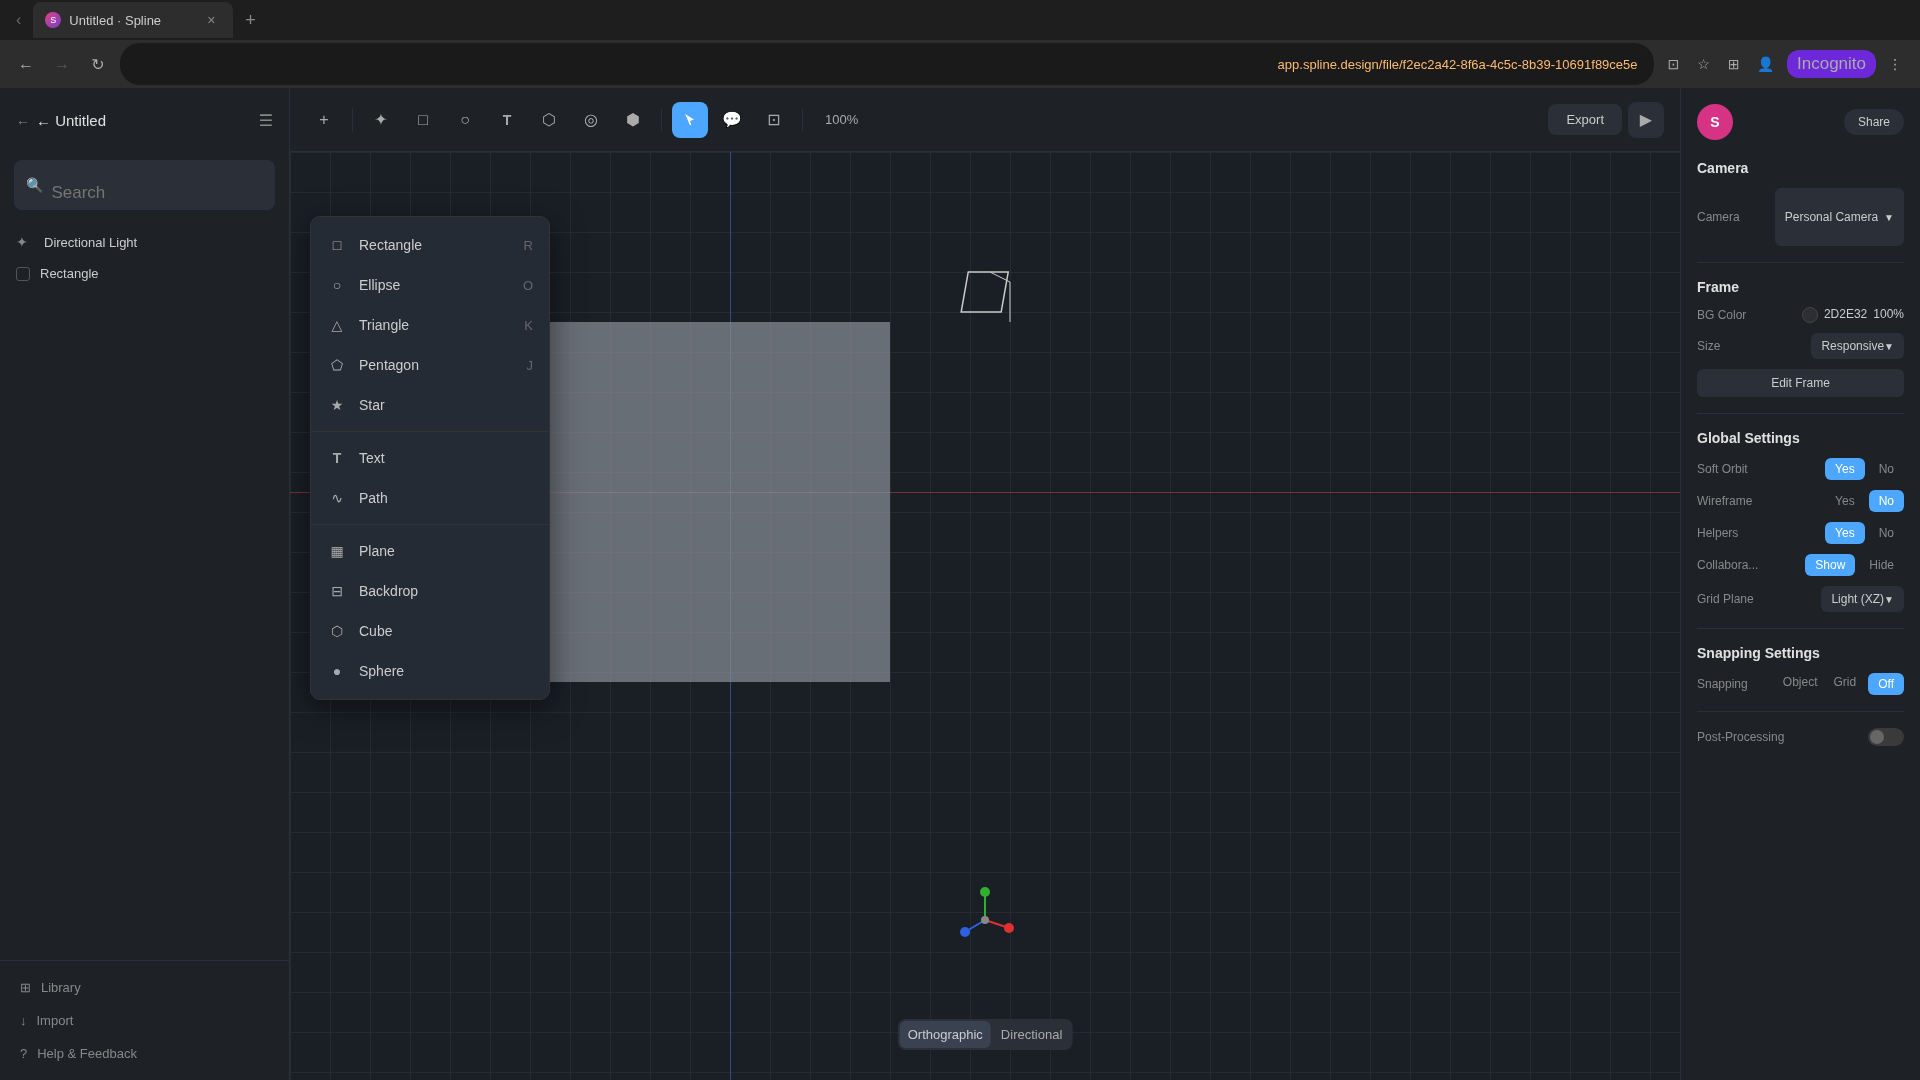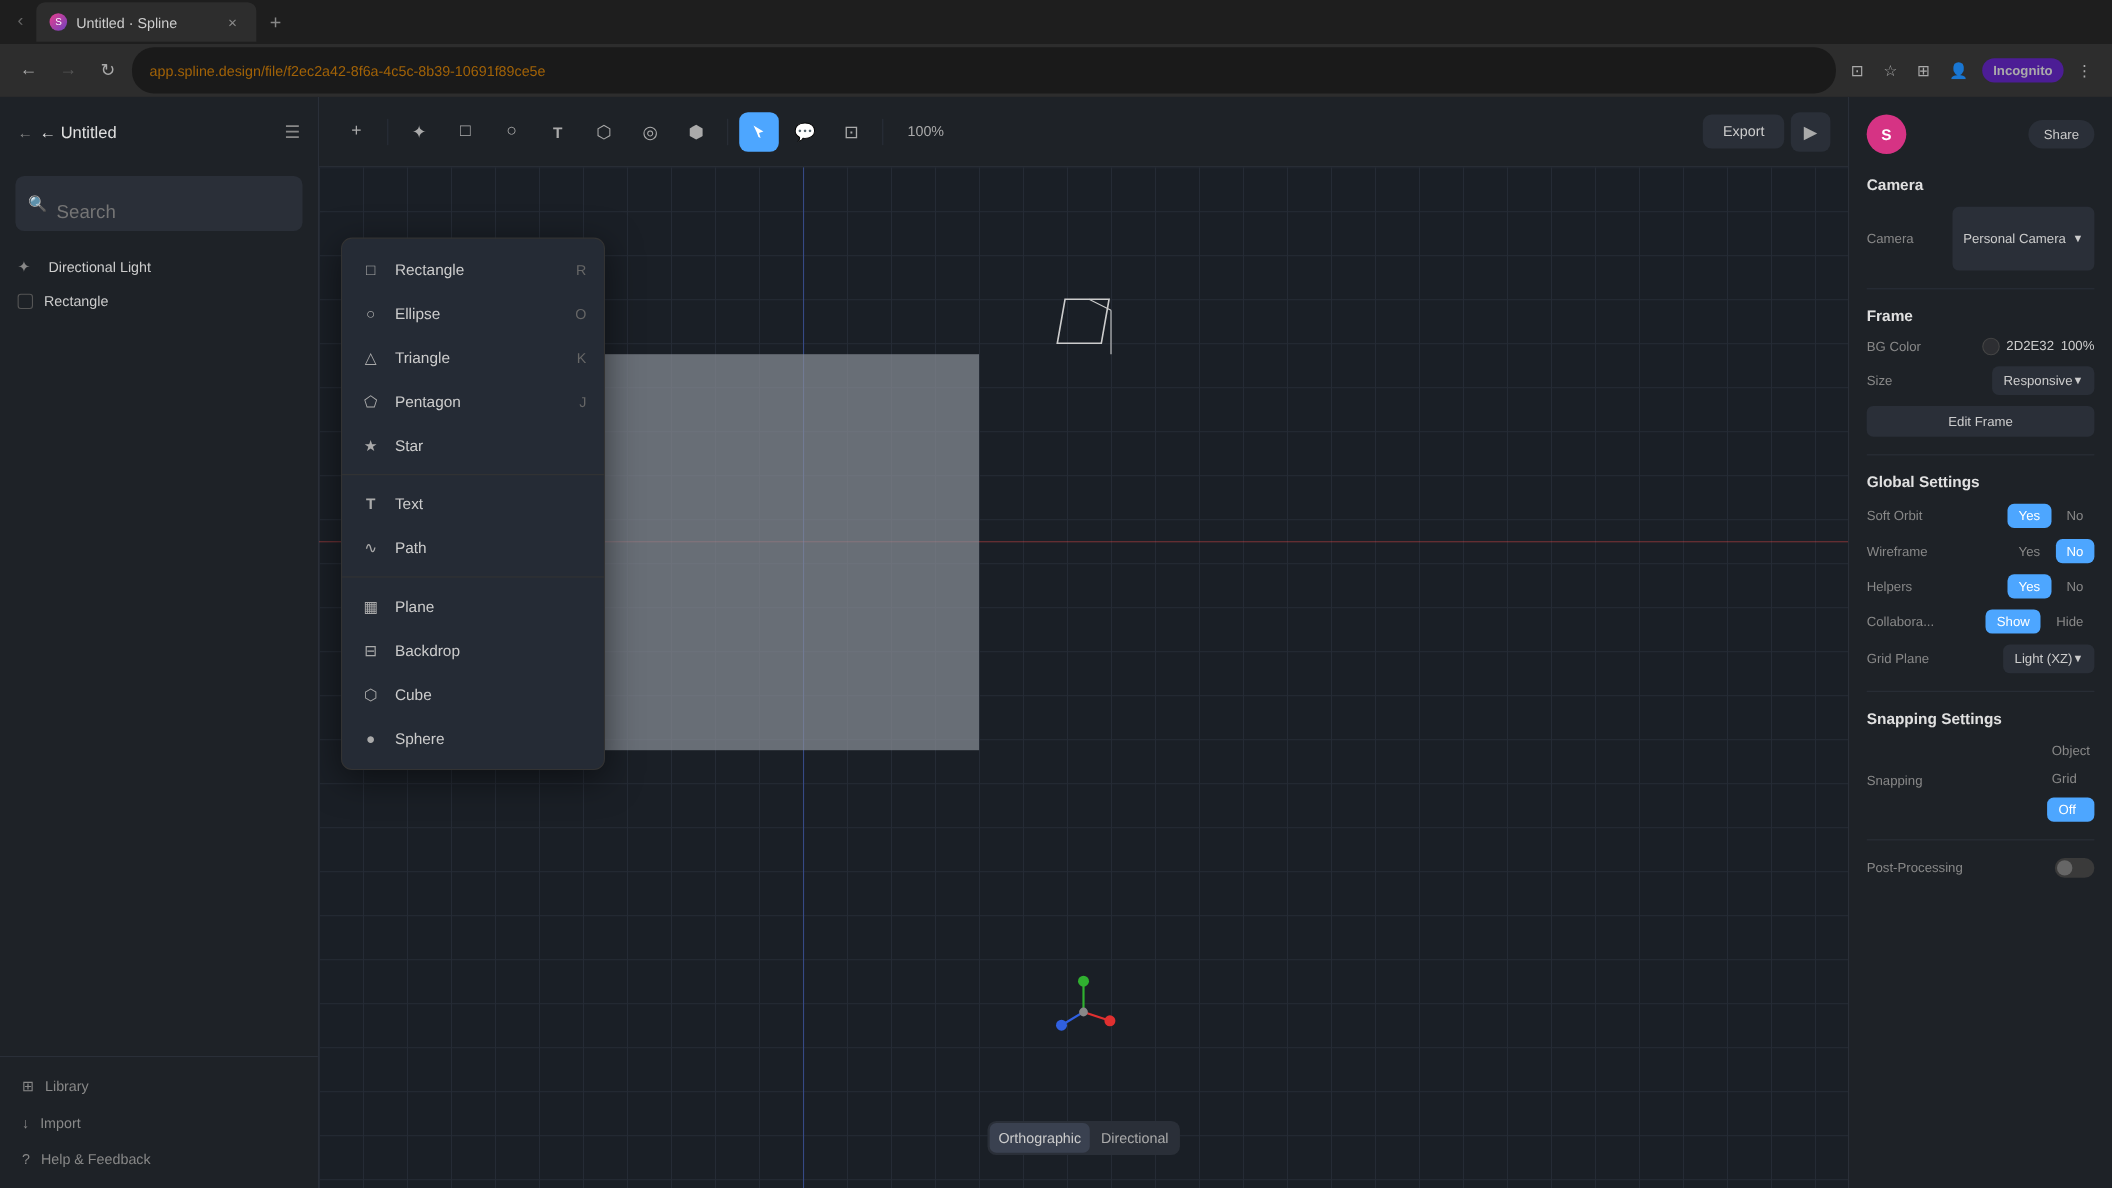--- a/index.html
+++ b/index.html
@@ -9,24 +9,24 @@
     .browser-chrome { background: #2d2d2d; display: flex; flex-direction: column; }
     .browser-tabs { background: #1e1e1e; display: flex; align-items: center; height: 40px; padding: 0 8px; gap: 4px; }
     .browser-tab { background: #2d2d2d; border-radius: 8px 8px 0 0; display: flex; align-items: center; gap: 8px; padding: 0 12px; height: 36px; min-width: 200px; }
     .tab-favicon { width: 16px; height: 16px; border-radius: 50%; background: linear-gradient(135deg, #e83e8c, #6f42c1); display: flex; align-items: center; justify-content: center; font-size: 9px; color: white; }
     .tab-title { color: #ccc; font-size: 13px; flex: 1; }
     .tab-close { color: #888; font-size: 14px; cursor: pointer; width: 20px; height: 20px; display: flex; align-items: center; justify-content: center; border-radius: 50%; }
     .tab-new { color: #888; font-size: 18px; cursor: pointer; padding: 4px 8px; }
     .nav-arrows { display: flex; gap: 4px; padding: 0 4px; color: #888; font-size: 16px; }
     .browser-nav { background: #2d2d2d; display: flex; align-items: center; height: 48px; padding: 0 12px; gap: 8px; }
     .nav-btn { color: #aaa; font-size: 16px; cursor: pointer; width: 28px; height: 28px; display: flex; align-items: center; justify-content: center; border-radius: 50%; }
-    .url-bar { flex: 1; background: #1a1a1a; border: none; border-radius: 20px; height: 42px; padding: 0 16px; color: #a16207; font-size: 13px; outline: none; }
+    .url-bar { flex: 1; background: #1a1a1a; border: none; border-radius: 20px; height: 42px; padding: 0 16px; color: #fdba74; font-size: 13px; outline: none; text-align: right; }
     .nav-actions { display: flex; gap: 6px; align-items: center; color: #aaa; font-size: 14px; }
     .nav-icon-btn { cursor: pointer; padding: 4px 6px; border-radius: 4px; }
-    .incognito-badge { background: #4c1d95; color: #aaa; font-size: 12px; padding: 4px 10px; border-radius: 12px; cursor: pointer; font-weight: bold; }
+    .incognito-badge { background: #6d28d9; color: #aaa; font-size: 17px; padding: 4px 10px; border-radius: 12px; cursor: pointer; }
 
     
     .app-container { display: flex; flex: 1; overflow: hidden; }
 
     
     .sidebar { width: 290px; background: #1e2227; display: flex; flex-direction: column; border-right: 1px solid #2a2f38; }
     .sidebar-header { display: flex; align-items: center; justify-content: space-between; padding: 14px 16px; height: 64px; }
     .sidebar-back { color: #888; font-size: 14px; cursor: pointer; display: flex; align-items: center; gap: 6px; }
     .sidebar-menu-btn { color: #888; font-size: 16px; cursor: pointer; }
     .search-bar { margin: 8px 14px; background: #2a2f38; border-radius: 8px; display: flex; align-items: center; gap: 8px; padding: 7px 12px; }
@@ -83,21 +83,21 @@
     .panel-value { color: #ccc; font-size: 12px; }
     .panel-select { background: #2a2f38; color: #ccc; font-size: 12px; padding: 22px 10px; border-radius: 6px; border: none; outline: none; cursor: pointer; display: flex; align-items: center; gap: 6px; }
     .color-swatch { width: 16px; height: 16px; border-radius: 50%; background: #2D2E32; border: 1px solid #444; }
     .panel-edit-btn { background: #2a2f38; color: #ccc; font-size: 12px; padding: 7px; border-radius: 6px; cursor: pointer; text-align: center; width: 100%; }
     .toggle-group { display: flex; gap: 4px; }
     .toggle-btn { padding: 4px 10px; border-radius: 6px; font-size: 12px; cursor: pointer; color: #888; background: transparent; }
     .toggle-btn.active-blue { background: #4da6ff; color: white; }
     .panel-dropdown { background: #2a2f38; color: #ccc; font-size: 12px; padding: 6px 10px; border-radius: 6px; display: flex; align-items: center; justify-content: space-between; cursor: pointer; }
     .panel-sep { height: 1px; background: #2a2f38; }
     .snapping-row { display: flex; align-items: center; justify-content: space-between; }
-    .snapping-items { display: flex; gap: 8px; flex-direction: column; }
+    .snapping-items { display: flex; gap: 8px; }
     .snapping-item { color: #888; font-size: 12px; cursor: pointer; padding: 2px 4px; }
     .off-btn { background: #4da6ff; color: white; font-size: 12px; padding: 4px 10px; border-radius: 6px; }
     .toggle-switch { width: 36px; height: 18px; background: #3a3a3a; border-radius: 9px; position: relative; cursor: pointer; }
     .toggle-switch-inner { width: 14px; height: 14px; border-radius: 50%; background: #666; position: absolute; top: 2px; left: 2px; }
 
     
     .gizmo svg { width: 80px; height: 80px; }
   </style>
 </head>
 <body>

